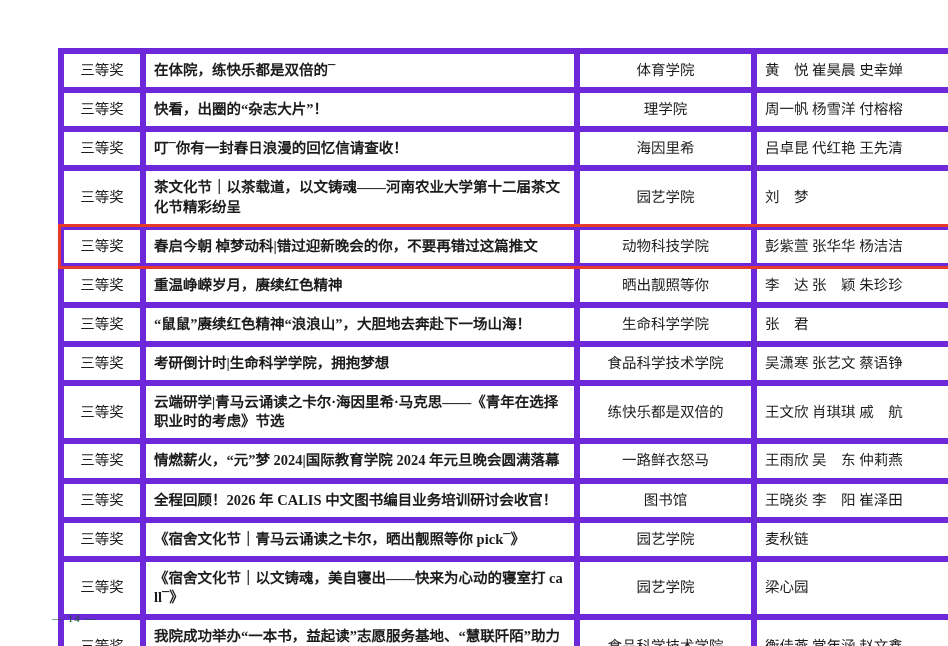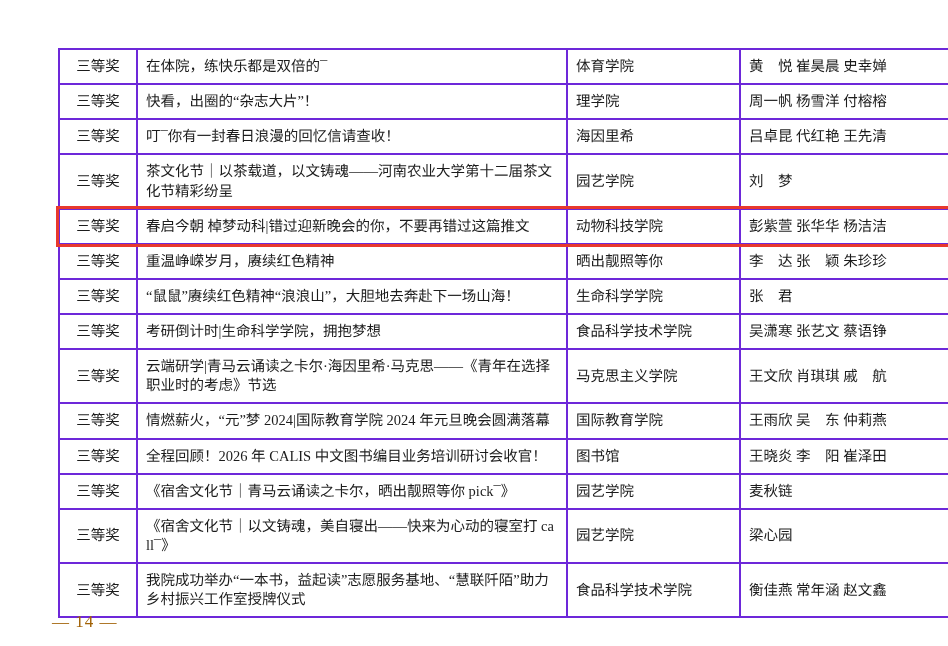--- a/index.html
+++ b/index.html
@@ -22,58 +22,59 @@
   }
   table.awards {
     position: absolute;
     left: 58px;
     top: 48px;
     width: 834px;
     border-collapse: collapse;
     table-layout: fixed;
   }
   table.awards td {
-    border: 2px solid #6d28d9;
+    border: 6px solid #6d28d9;
     font-size: 14.5px;
     line-height: 1.32;
     vertical-align: middle;
     padding: 7px 8px;
     word-break: break-all;
   }
   td.col-award {
     width: 60px;
     text-align: center;
     padding: 7px 2px;
   }
   td.col-title {
     width: 412px;
     text-align: left;
     padding-left: 10px;
     padding-right: 10px;
+    font-weight: bold;
   }
   td.col-college {
     width: 155px;
-    text-align: left;
+    text-align: center;
     padding-left: 12px;
   }
   td.col-authors {
     width: 207px;
     text-align: left;
     padding-left: 12px;
   }
   tr.highlight {
     outline: 3px solid var(--highlight-color, #e8392d);
     outline-offset: 0px;
   }
   .page-number {
     position: absolute;
     left: 52px;
     top: 612px;
-    font-size: 17px;
-    color: #a16207;
+    font-size: 11px;
+    color: #14532d;
     letter-spacing: 1px;
   }
 </style>
 </head>
 <body>
 
 <div class="doc-page">
   <table class="awards">
     <tbody>
         <tr>
@@ -120,27 +121,27 @@
         </tr>
         <tr>
           <td class="col-award">三等奖</td>
           <td class="col-title">考研倒计时|生命科学学院，拥抱梦想</td>
           <td class="col-college">食品科学技术学院</td>
           <td class="col-authors">吴潇寒 张艺文 蔡语铮</td>
         </tr>
         <tr>
           <td class="col-award">三等奖</td>
           <td class="col-title">云端研学|青马云诵读之卡尔·海因里希·马克思——《青年在选择职业时的考虑》节选</td>
-          <td class="col-college">马克思主义学院</td>
+          <td class="col-college">练快乐都是双倍的</td>
           <td class="col-authors">王文欣 肖琪琪 戚　航</td>
         </tr>
         <tr>
           <td class="col-award">三等奖</td>
           <td class="col-title">情燃薪火，“元”梦 2024|国际教育学院 2024 年元旦晚会圆满落幕</td>
-          <td class="col-college">国际教育学院</td>
+          <td class="col-college">一路鲜衣怒马</td>
           <td class="col-authors">王雨欣 吴　东 仲莉燕</td>
         </tr>
         <tr>
           <td class="col-award">三等奖</td>
           <td class="col-title">全程回顾！2026 年 CALIS 中文图书编目业务培训研讨会收官！</td>
           <td class="col-college">图书馆</td>
           <td class="col-authors">王晓炎 李　阳 崔泽田</td>
         </tr>
         <tr>
           <td class="col-award">三等奖</td>

